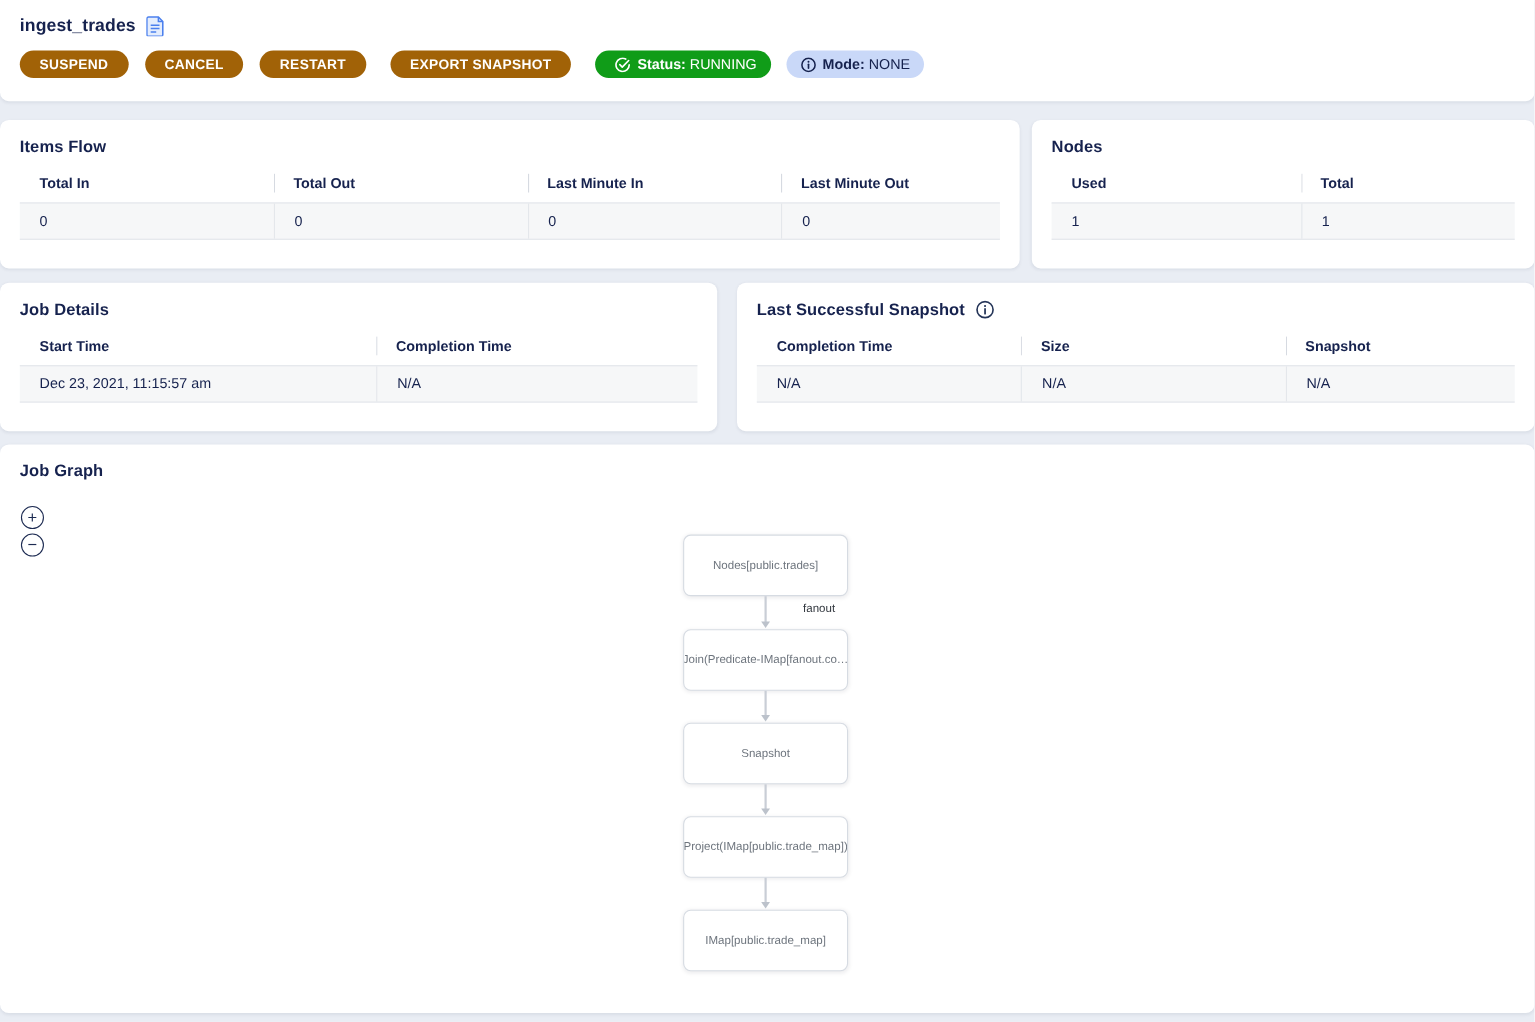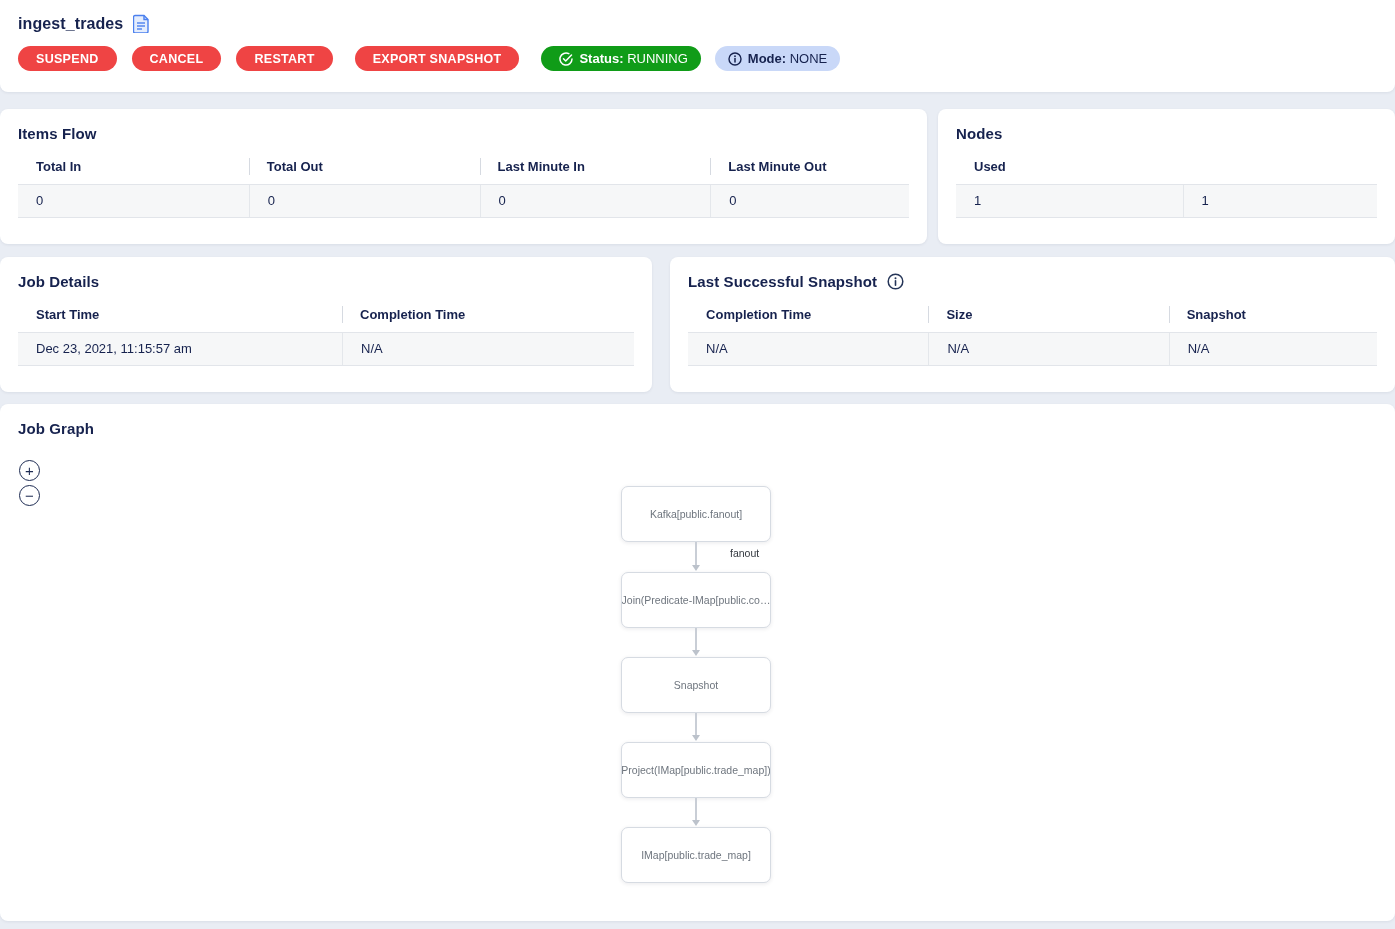--- a/index.html
+++ b/index.html
@@ -19,21 +19,21 @@
     border-radius:0 0 8px 8px;
     height:92px;
     padding:14px 18px 0 18px;
   }
   .title-row { display:flex; align-items:center; gap:10px; }
   .page-title { font-size:16px; font-weight:bold; letter-spacing:.1px; }
   .doc-icon { display:inline-flex; cursor:pointer; }
   .btn-row { display:flex; align-items:center; margin-top:13px; }
   .btn {
     border:none; cursor:pointer;
-    background:#ef4444; color:#fff;
+    background:#a16207; color:#fff;
     height:25px; padding:0 18px;
     border-radius:13px;
     font-family:inherit; font-size:12.5px; font-weight:bold; letter-spacing:.3px;
     margin-right:15px;
   }
   .btn.wide { margin-right:22px; }
   .badge {
     display:inline-flex; align-items:center; gap:6px;
     height:25px; padding:0 13px; border-radius:13px;
     font-size:13px;
@@ -174,20 +174,21 @@
         <div class="td">0</div>
         <div class="td">0</div>
       </div>
     </div>
   </div>
   <div class="card card-nodes card-pad">
     <div class="card-title">Nodes</div>
     <div class="mc-table">
       <div class="mc-thead cols-2">
         <div class="th">Used</div>
+        <div class="th">Total</div>
       </div>
       <div class="mc-trow cols-2">
         <div class="td">1</div>
         <div class="td">1</div>
       </div>
     </div>
   </div>
 </div>
 
 <div class="row row-2">
@@ -231,22 +232,22 @@
 </div>
 
 <div class="card card-graph card-pad">
   <div class="card-title">Job Graph</div>
 
   <div class="zoom-controls">
     <button class="zoom-btn">+</button>
     <button class="zoom-btn">−</button>
   </div>
 
-  <div class="graph-node" style="top:82px">Kafka[public.fanout]</div>
-  <div class="graph-node" style="top:168px">Join(Predicate-IMap[public.co…</div>
+  <div class="graph-node" style="top:82px">Nodes[public.trades]</div>
+  <div class="graph-node" style="top:168px">Join(Predicate-IMap[fanout.co…</div>
   <div class="graph-node" style="top:253px">Snapshot</div>
   <div class="graph-node" style="top:338px">Project(IMap[public.trade_map])</div>
   <div class="graph-node" style="top:423px">IMap[public.trade_map]</div>
 
   <div class="edge" style="top:138px; height:24px"></div>
   <div class="edge" style="top:224px; height:23px"></div>
   <div class="edge" style="top:309px; height:23px"></div>
   <div class="edge" style="top:394px; height:23px"></div>
 
   <span class="edge-label">fanout</span>

